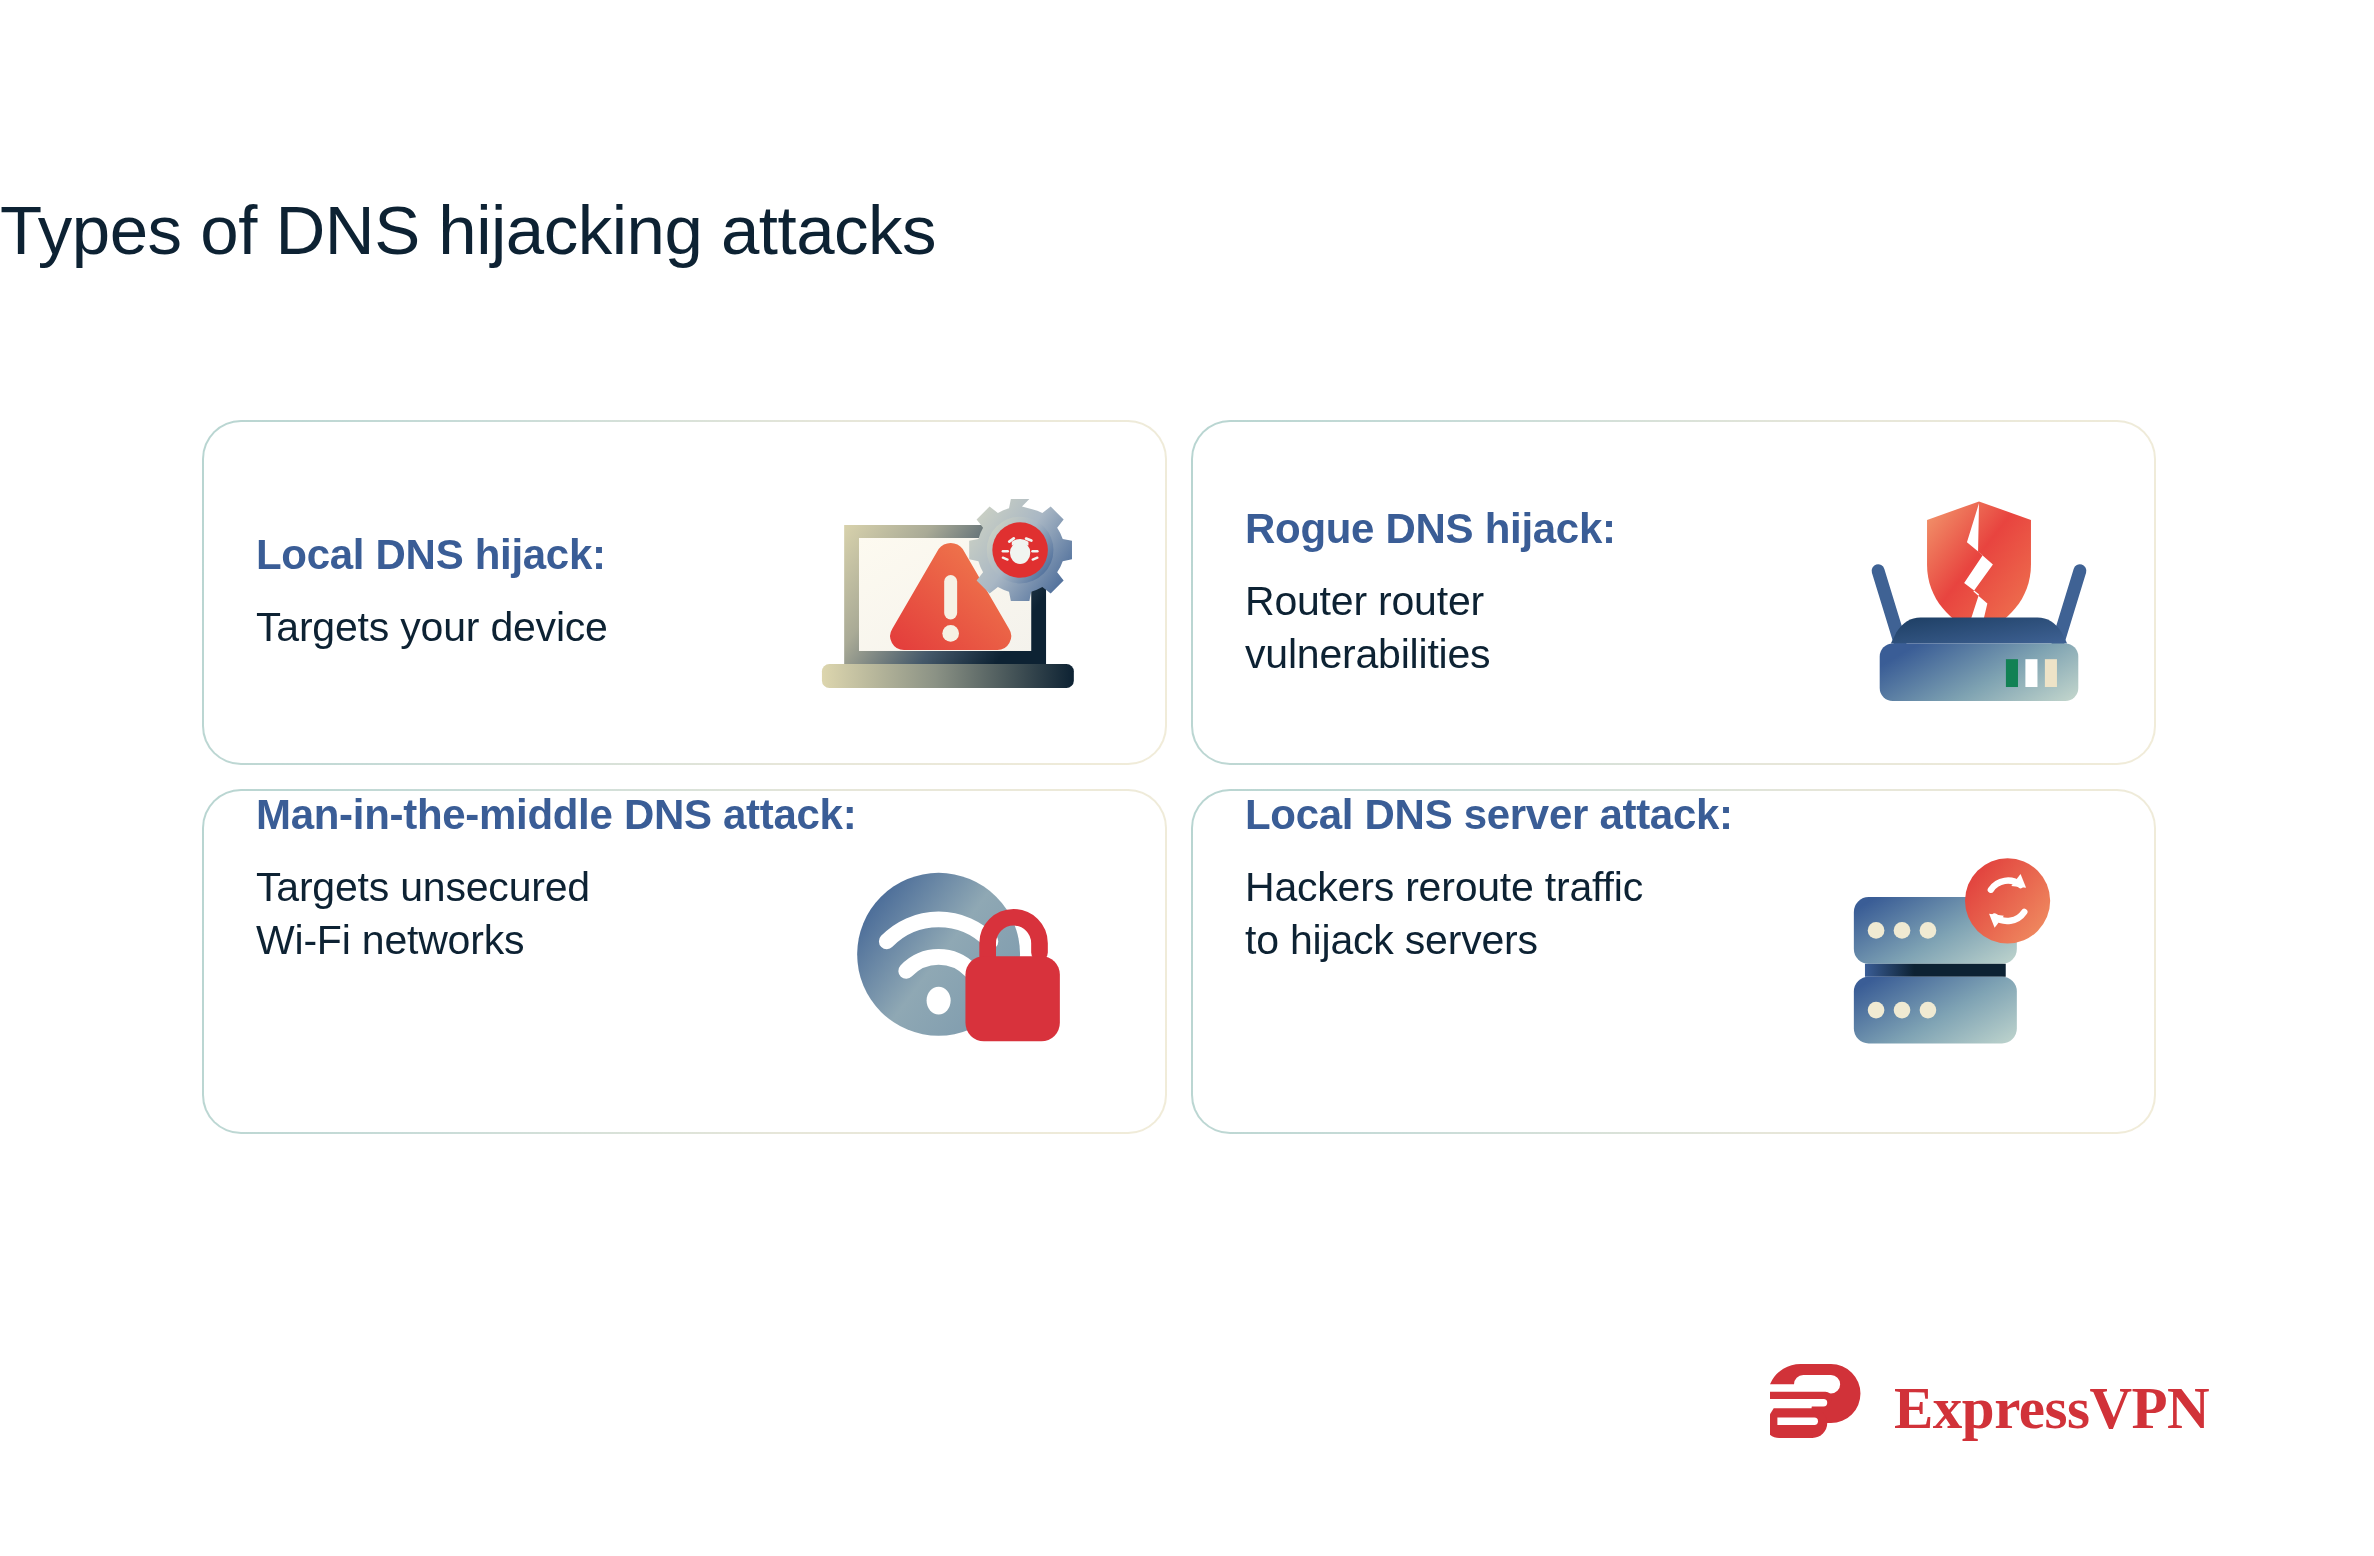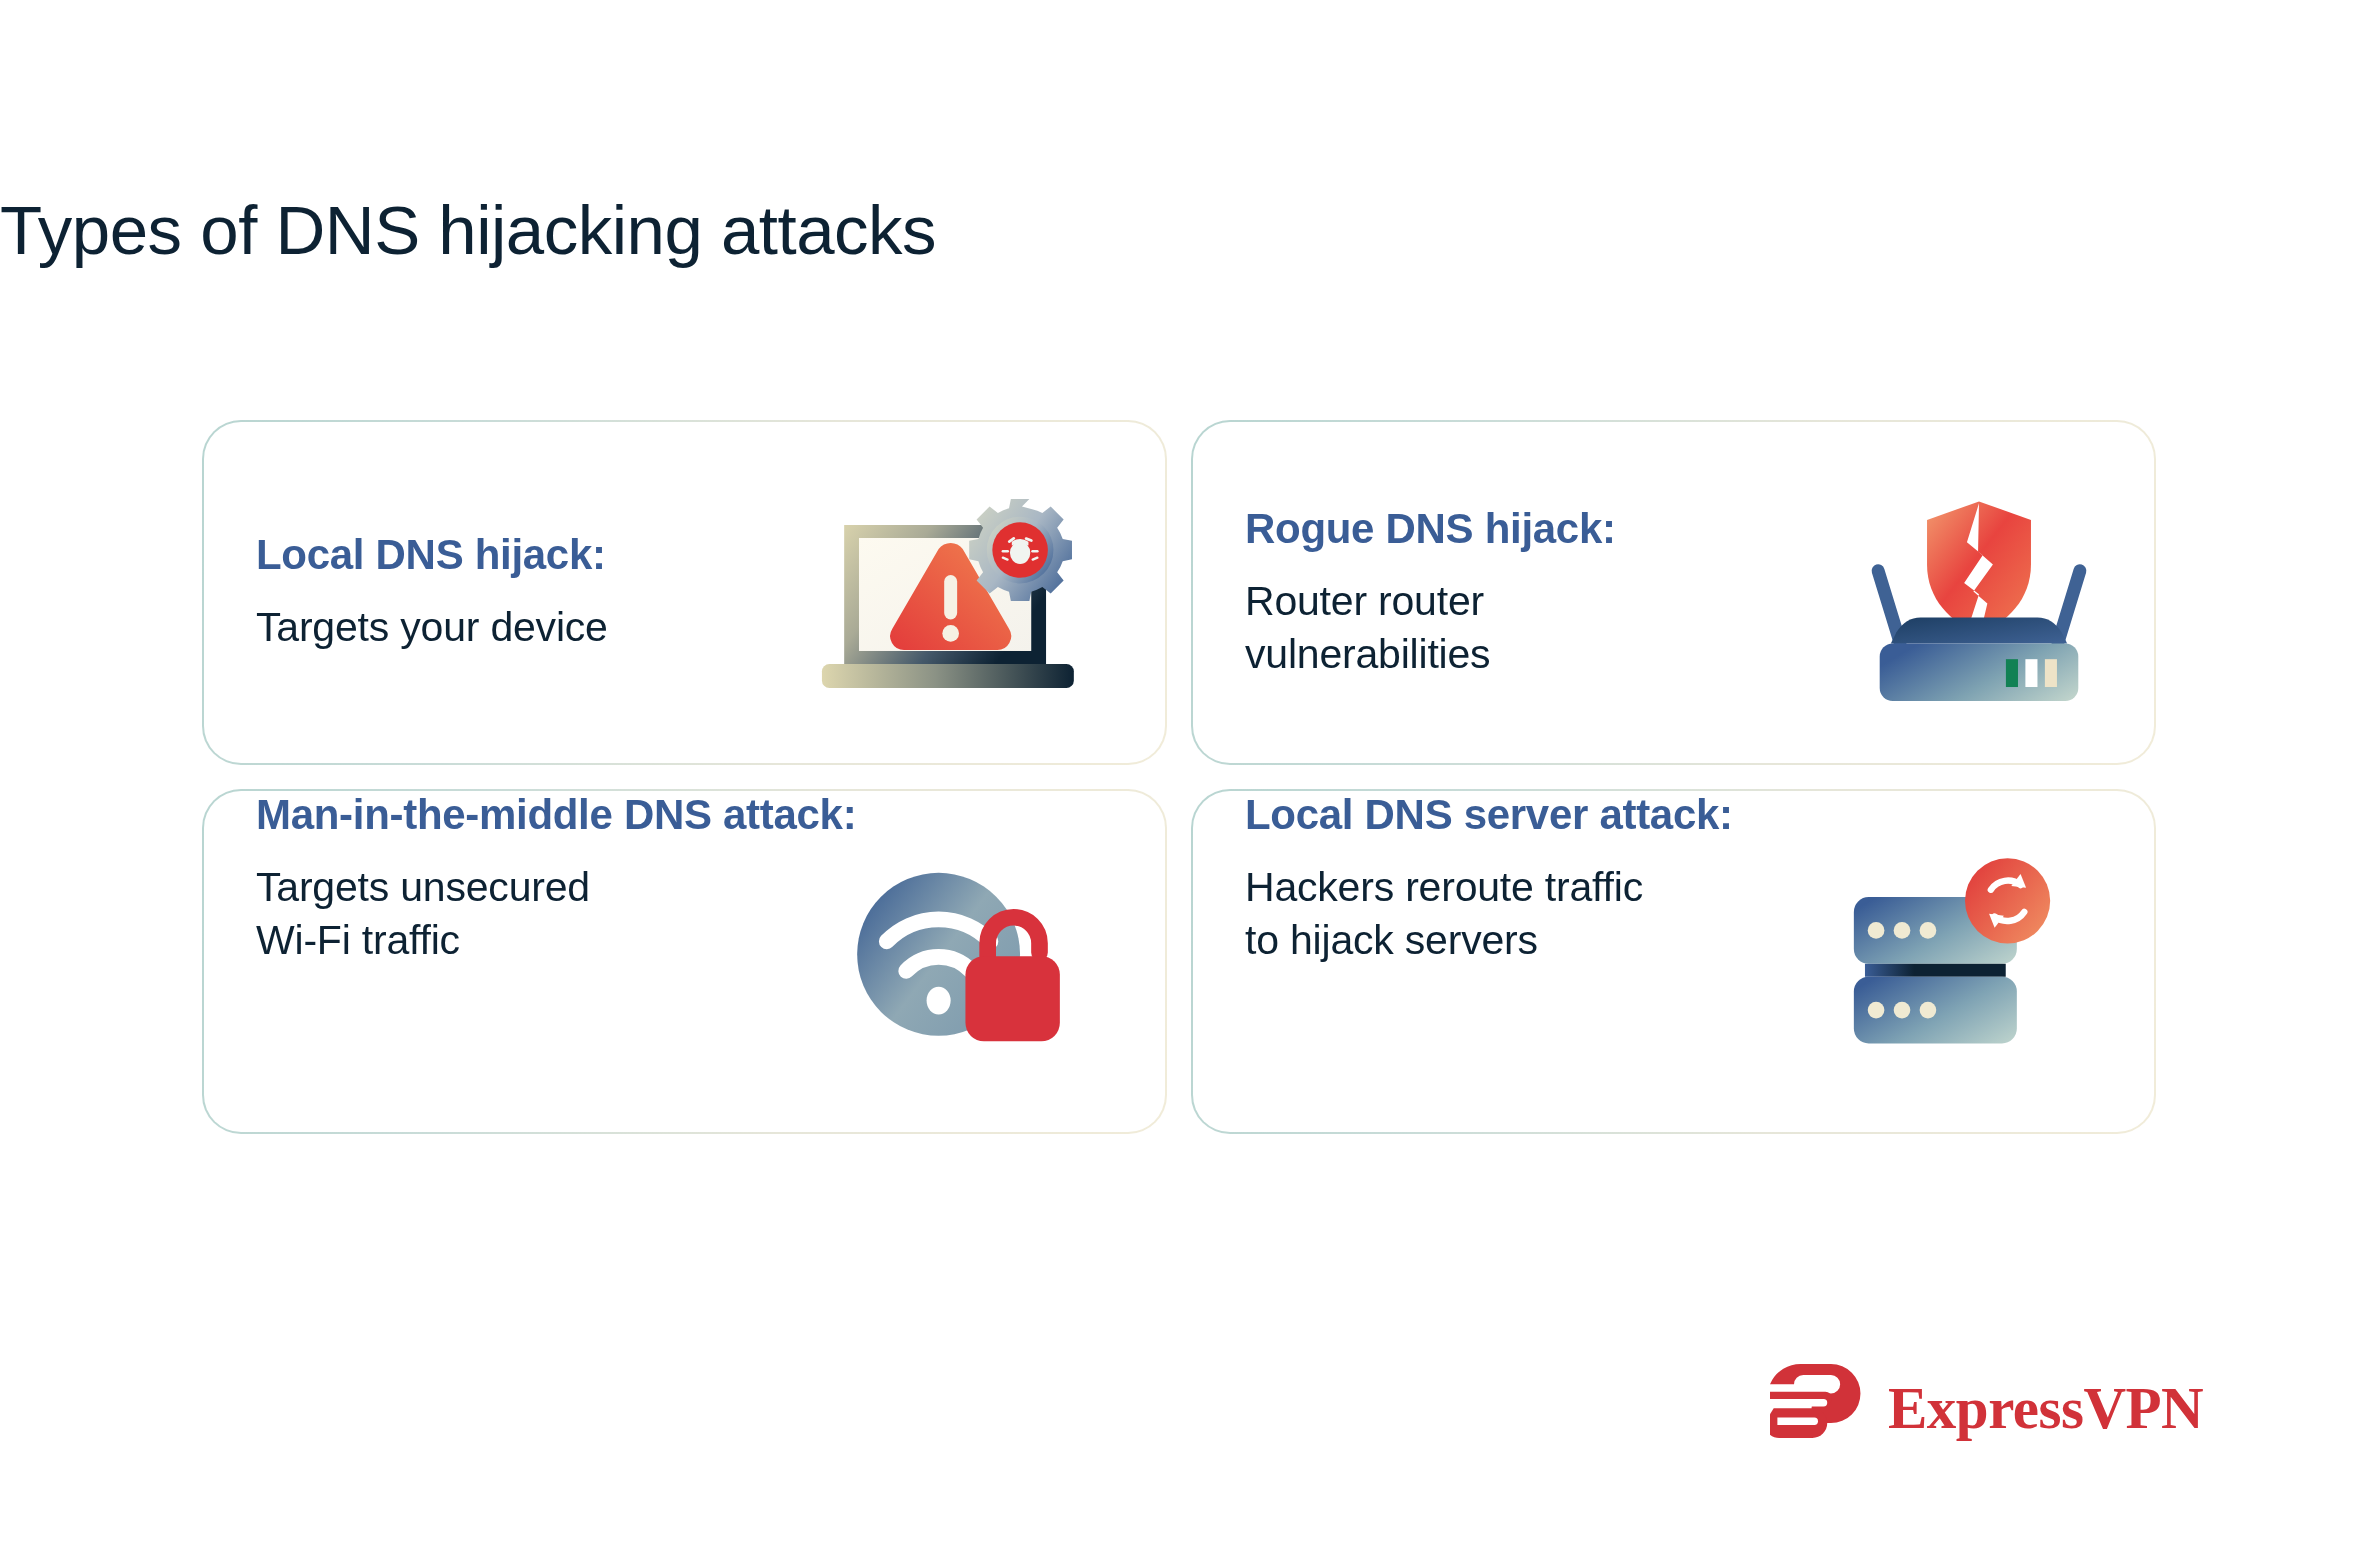--- a/index.html
+++ b/index.html
@@ -107,21 +107,21 @@
   
   .card.row2 .card-inner { align-items: flex-start; }
 
   
   .logo {
     position: absolute;
     left: 1770px;
     top: 1362px;
     display: flex;
     align-items: center;
-    gap: 22px;
+    gap: 28px;
   }
   .logo-wordmark {
     font-family: "Liberation Serif", serif;
     font-size: 59px;
     font-weight: 700;
     color: #d13239;
     letter-spacing: -0.5px;
     line-height: 1;
   }
 </style>
@@ -240,21 +240,21 @@
         </svg>
       </div>
     </div>
   </div>
 
   <div class="card row2">
     <div class="card-inner">
       <div class="card-text">
         <p class="card-heading">Man-in-the-middle DNS attack:</p>
         <p class="card-body">Targets unsecured
-Wi-Fi traffic</p>
+Wi-Fi networks</p>
       </div>
       <div class="card-icon icon-wifi">
         <svg viewBox="0 0 250 215" width="232" height="199" xmlns="http://www.w3.org/2000/svg">
           <defs>
             <linearGradient id="wifiCircle" x1="0" y1="0.15" x2="1" y2="0.9">
               <stop offset="0%" stop-color="#3f6294"></stop>
               <stop offset="50%" stop-color="#8fa8b4"></stop>
               <stop offset="100%" stop-color="#7b99ad"></stop>
             </linearGradient>
           </defs>

